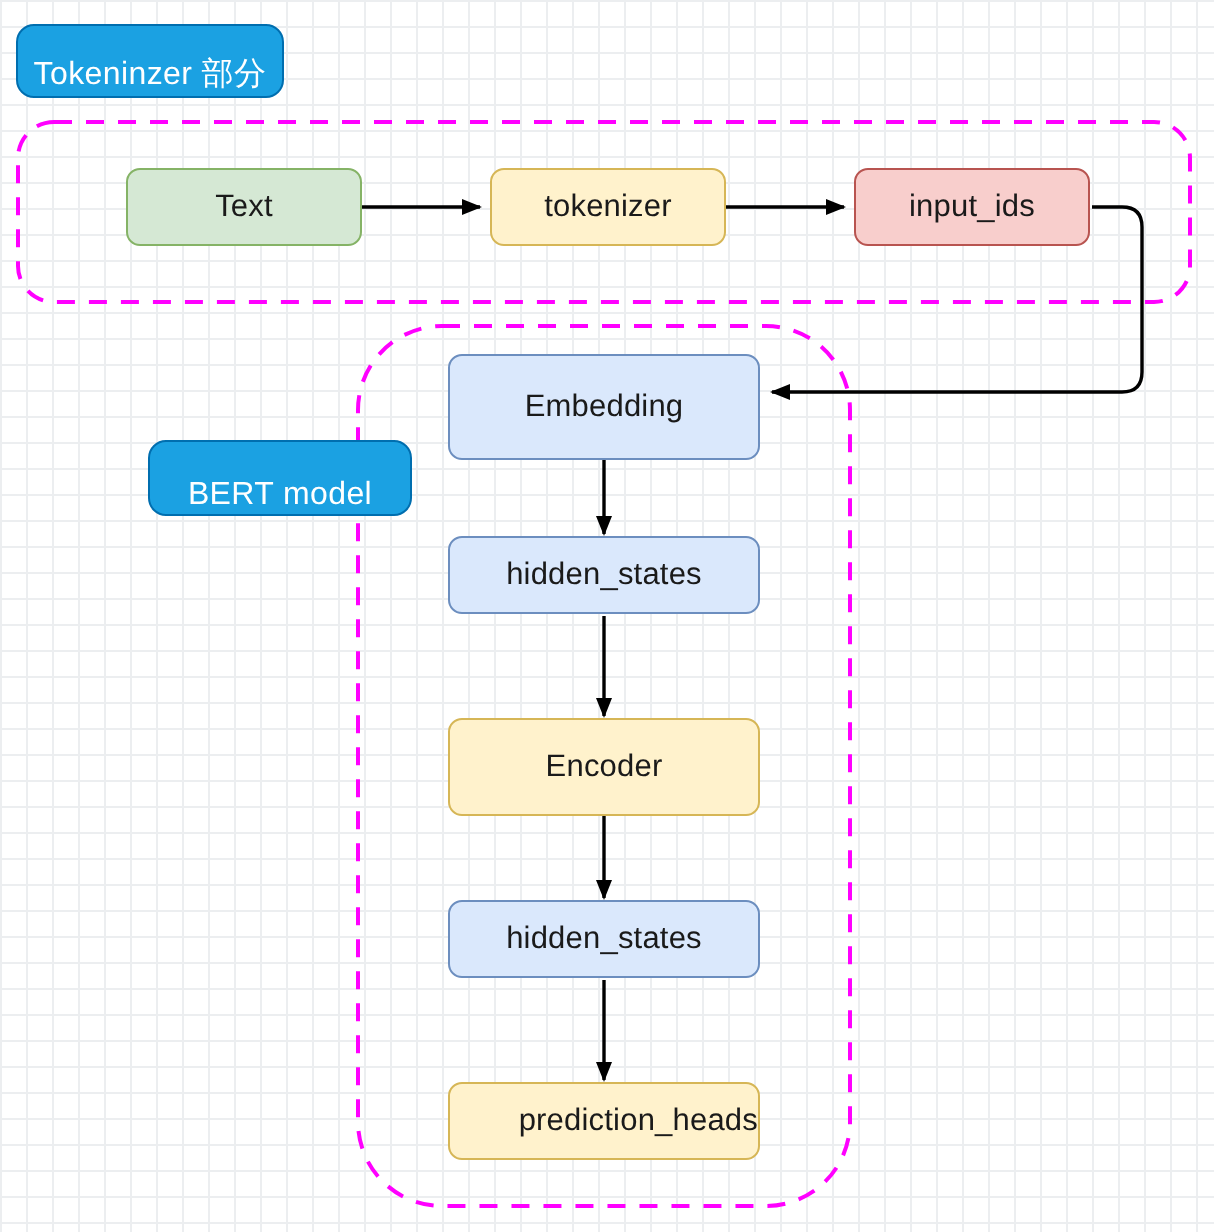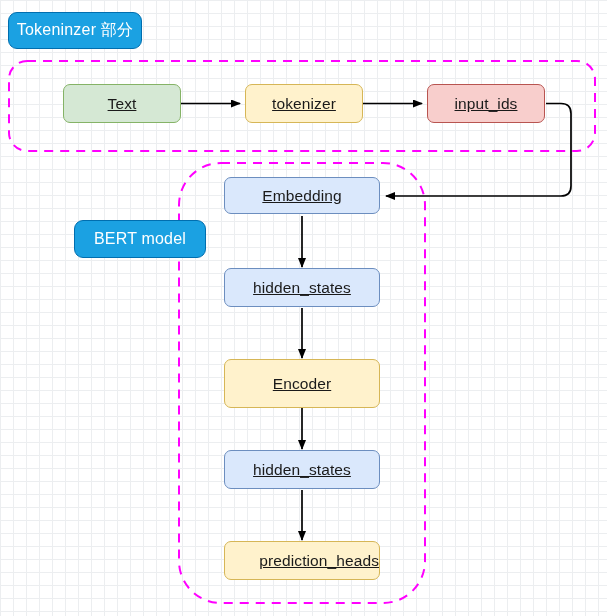--- a/index.html
+++ b/index.html
@@ -44,37 +44,36 @@
     border-radius: 7px;
     border-width: 1.4px;
     border-style: solid;
     display: flex;
     align-items: center;
     justify-content: center;
     font-size: 15.5px;
     color: #1a1a1a;
     letter-spacing: 0.1px;
     white-space: nowrap;
-    text-decoration: underline;
   }
 
   .n-green  { background: #d5e8d4; border-color: #85b366; }
   .n-yellow { background: #fff2cc; border-color: #d6b656; }
   .n-red    { background: #f8cecc; border-color: #b85450; }
   .n-blue   { background: #dae8fc; border-color: #6c8ebf; }
 
   .chip {
     position: absolute;
     box-sizing: border-box;
     border-radius: 9px;
     background: #1ba1e2;
     border: 1.4px solid #006eaf;
     color: #ffffff;
     display: flex;
-    align-items: center;
+    align-items: flex-end;
     justify-content: center;
     font-size: 16px;
     letter-spacing: 0.2px;
     white-space: nowrap;
   }
 </style>
 </head>
 <body>
 
 <div id="canvas">
@@ -118,21 +117,21 @@
   </div>
 
   <div class="node n-yellow" style="left:245px; top:84px; width:118px; height:39px;">
     <span>tokenizer</span>
   </div>
 
   <div class="node n-red" style="left:427px; top:84px; width:118px; height:39px;">
     <span>input_ids</span>
   </div>
 
-  <div class="node n-blue" style="left:224px; top:177px; width:156px; height:37px;">
+  <div class="node n-blue" style="left:224px; top:177px; width:156px; height:53px;">
     <span>Embedding</span>
   </div>
 
   <div class="node n-blue" style="left:224px; top:268px; width:156px; height:39px;">
     <span>hidden_states</span>
   </div>
 
   <div class="node n-yellow" style="left:224px; top:359px; width:156px; height:49px;">
     <span>Encoder</span>
   </div>

